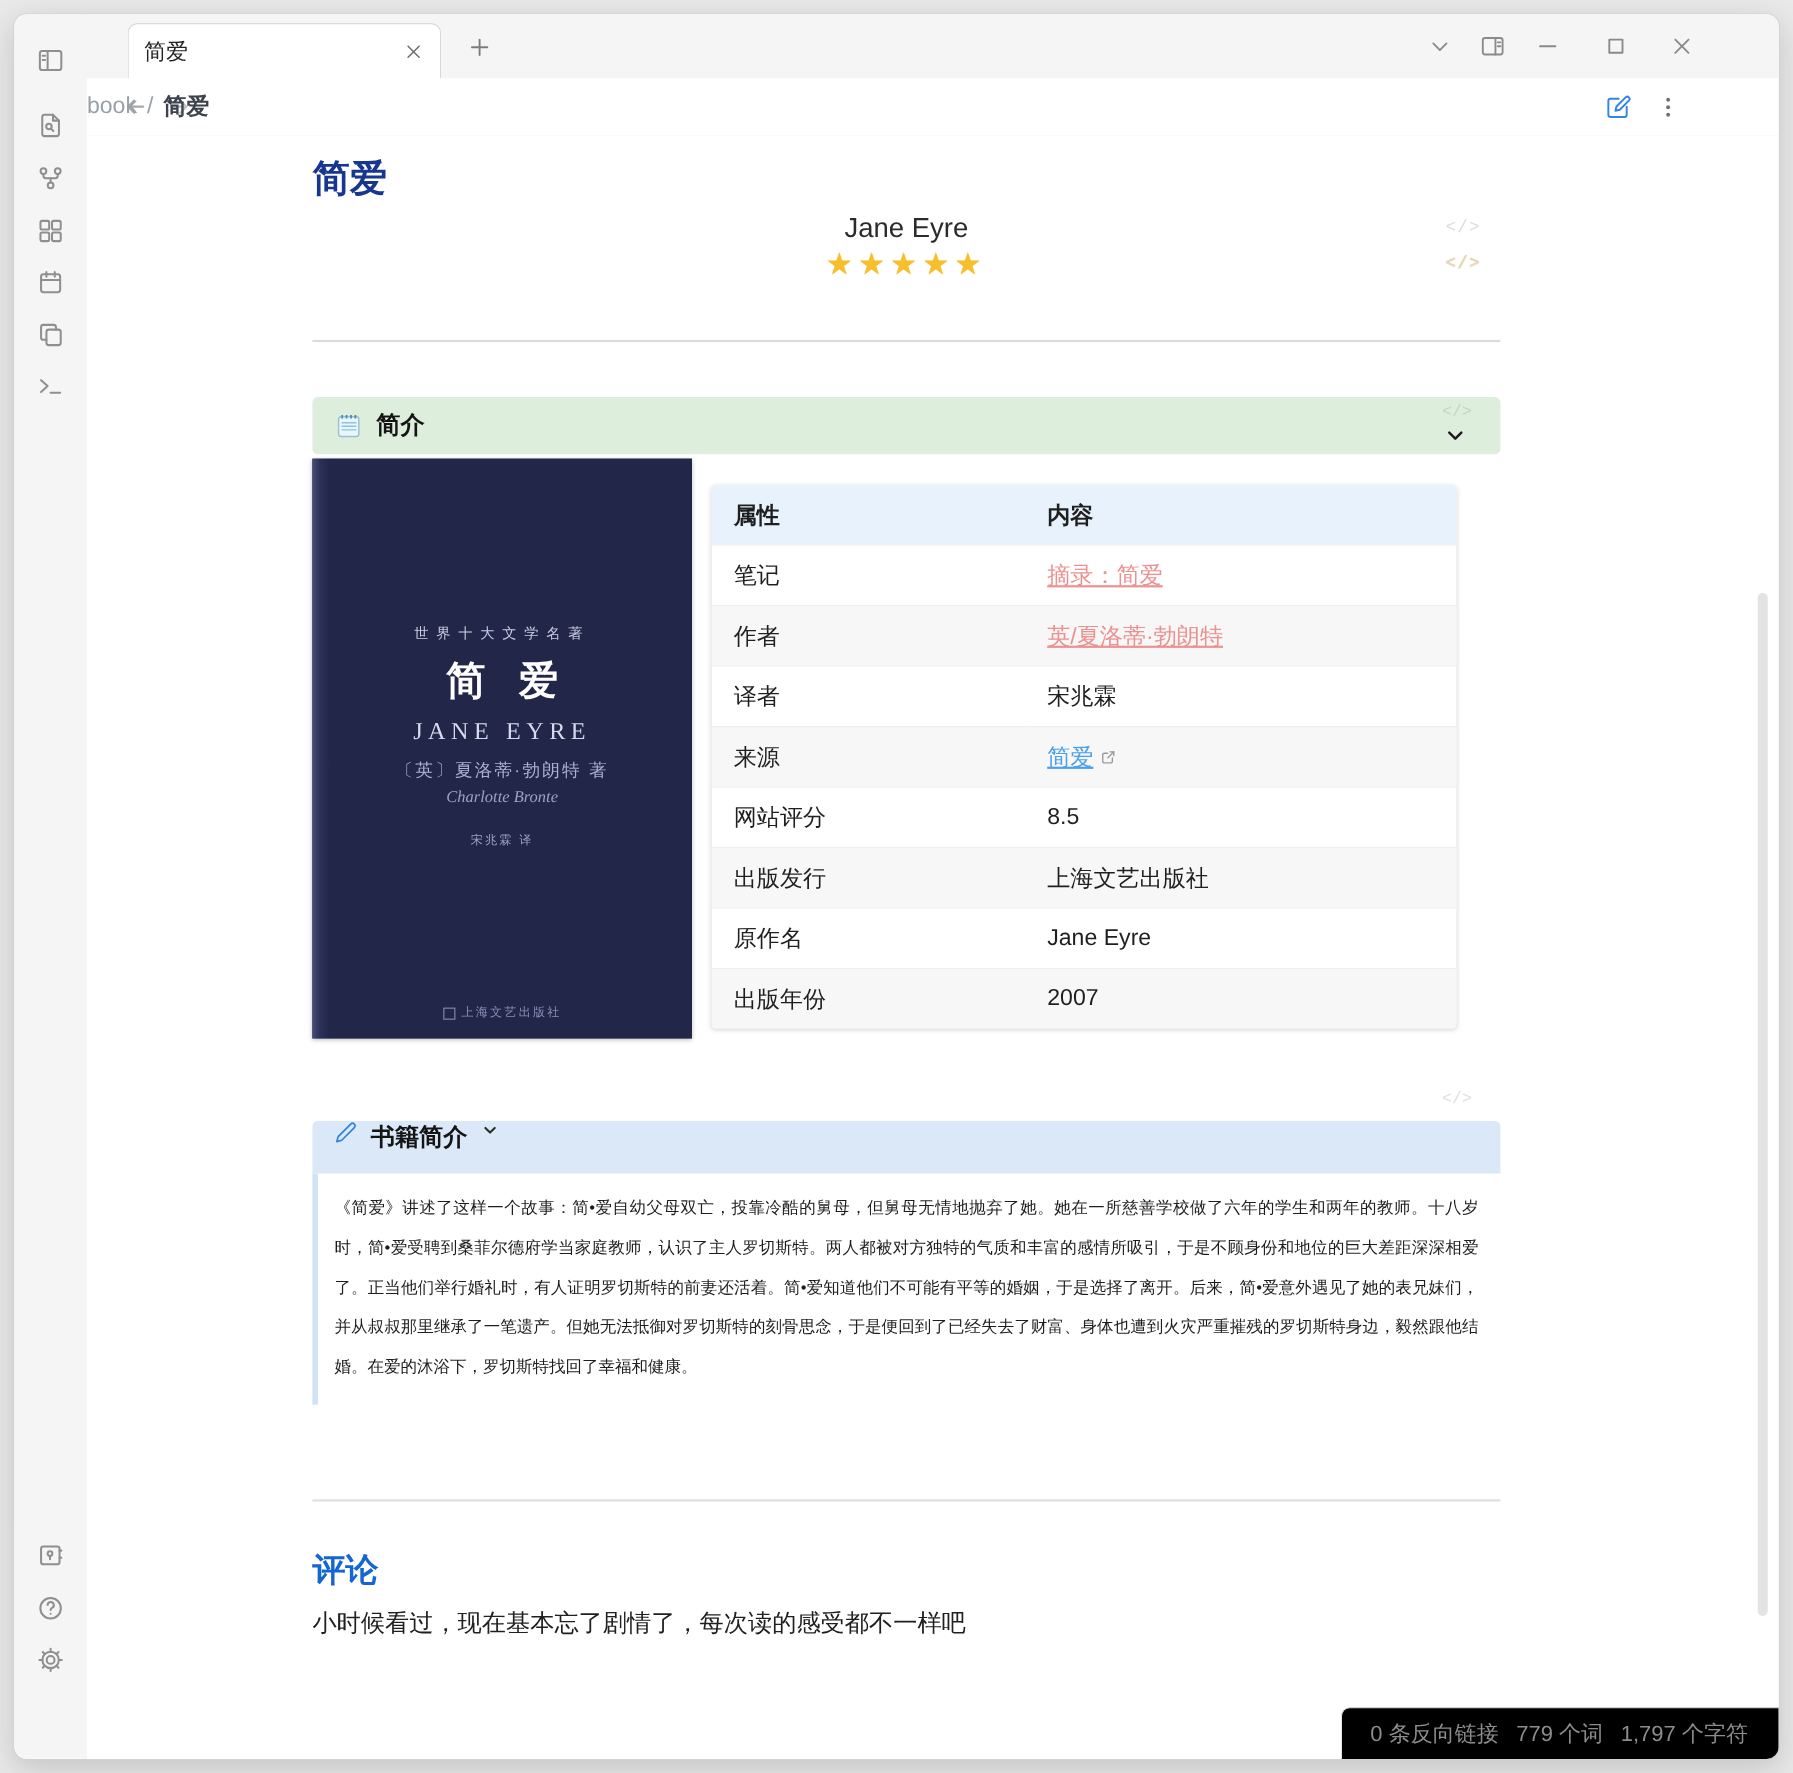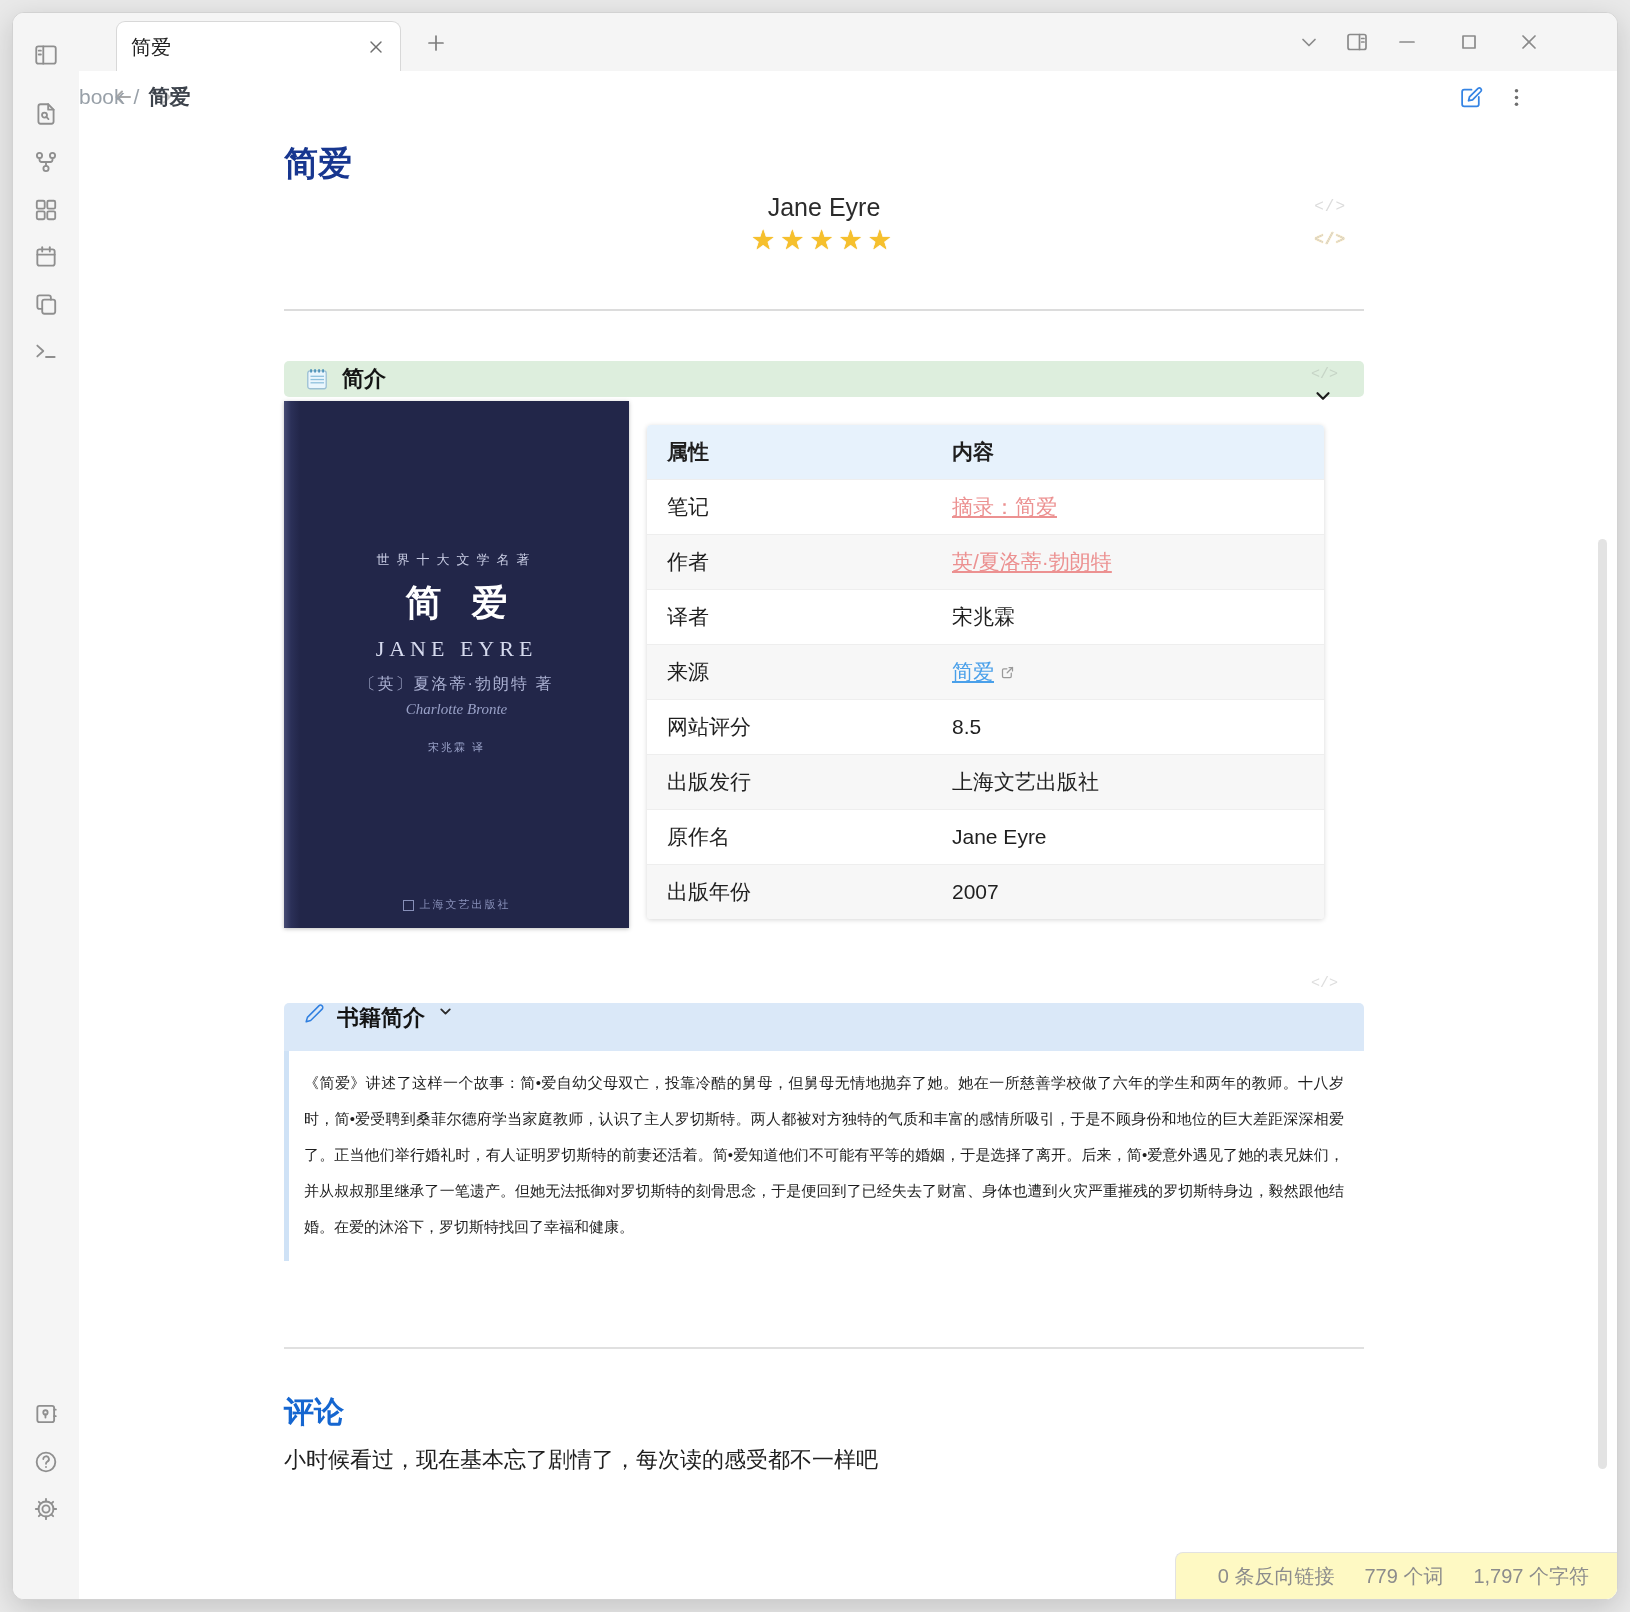--- a/index.html
+++ b/index.html
@@ -31,21 +31,21 @@
   .scroll{position:absolute;left:66px;right:0;top:110px;bottom:0;background:#fff;overflow:hidden;}
   .col{position:relative;margin-left:205px;width:1080px;padding-top:18px;}
   h1.note-title{margin:0;font-size:34px;line-height:44px;font-weight:700;color:#17368f;}
   .subtitle{margin-top:6px;text-align:center;font-size:25px;line-height:32px;color:#2b2b2b;position:relative;}
   .stars{text-align:center;font-size:27px;line-height:34px;letter-spacing:5px;color:#f6c02d;position:relative;
          text-shadow:0 0 1px #e8a400;}
   .code-mark{position:absolute;right:18px;top:50%;transform:translateY(-50%);font-family:"Liberation Mono","DejaVu Sans Mono",monospace;
              font-size:16px;color:#dcdcdc;letter-spacing:1px;}
   hr.rule{border:none;border-top:2px solid #dcdcdc;margin:52px 0 0 0;}
   
-  .callout-green{margin-top:50px;height:36px;background:#ddeedd;border-radius:5px;position:relative;
+  .callout-green{margin-top:50px;height:52px;background:#ddeedd;border-radius:5px;position:relative;
                  display:flex;align-items:center;padding:0 20px;box-sizing:border-box;gap:12px;}
   .callout-title{font-size:22px;font-weight:700;color:#141414;}
   .cg-code{position:absolute;right:26px;top:5px;font-family:"Liberation Mono","DejaVu Sans Mono",monospace;font-size:15px;color:#c6d4c6;}
   .cg-chev{position:absolute;right:30px;top:24px;width:22px;height:22px;color:#1c1c1c;cursor:pointer;}
   .media-row{display:flex;gap:18px;margin-top:4px;}
   
   .cover{width:345px;height:527px;background:#222649;position:relative;flex:none;color:#fff;
          background-image:linear-gradient(90deg,#474c74 0,#2b3058 7px,#222649 16px);box-shadow:0 1px 4px rgba(0,0,0,.25);}
   .cover .stack{position:absolute;left:0;right:0;top:150px;text-align:center;}
   .cv-tag{font-size:13px;letter-spacing:7px;color:#c9cde4;}
@@ -75,22 +75,22 @@
            padding:0 20px;box-sizing:border-box;}
   .cb-head .pencil{width:21px;height:21px;color:#2f7fe0;}
   .cb-chev{width:17px;height:17px;color:#2b2b2b;cursor:pointer;}
   .cb-body{border-left:5px solid #cfe2f6;background:#fff;padding:14px 20px 16px 15px;}
   .cb-body p{margin:0;font-size:15px;line-height:36px;color:#1d1d1d;text-align:justify;}
   hr.rule2{border:none;border-top:2px solid #e0e0e0;margin:86px 0 0 0;}
   h2.cmt-head{margin:44px 0 0 0;font-size:30px;line-height:38px;font-weight:700;color:#1566d0;}
   .cmt-text{margin-top:14px;font-size:22px;line-height:30px;color:#202020;}
   
   .vthumb{position:absolute;right:10px;top:526px;width:9px;height:930px;border-radius:5px;background:#e3e3e3;cursor:pointer;}
-  .statusbar{position:absolute;right:0;bottom:0;height:46px;background:#fef9c3;border:1px solid #e2e2e2;border-right:none;border-bottom:none;
-             border-radius:8px 0 0 0;display:flex;align-items:center;gap:30px;padding:0 28px 0 42px;
+  .statusbar{position:absolute;right:0;bottom:0;height:46px;background:#000000;border:1px solid #e2e2e2;border-right:none;border-bottom:none;
+             border-radius:8px 0 0 0;display:flex;align-items:center;gap:16px;padding:0 28px 0 26px;
              font-size:20px;color:#8c8c8c;}
 </style>
 </head>
 <body>
 
 <div class="stage">
 <div class="window">
 
   <div class="ribbon">
     <div class="icn" style="top:29px">

